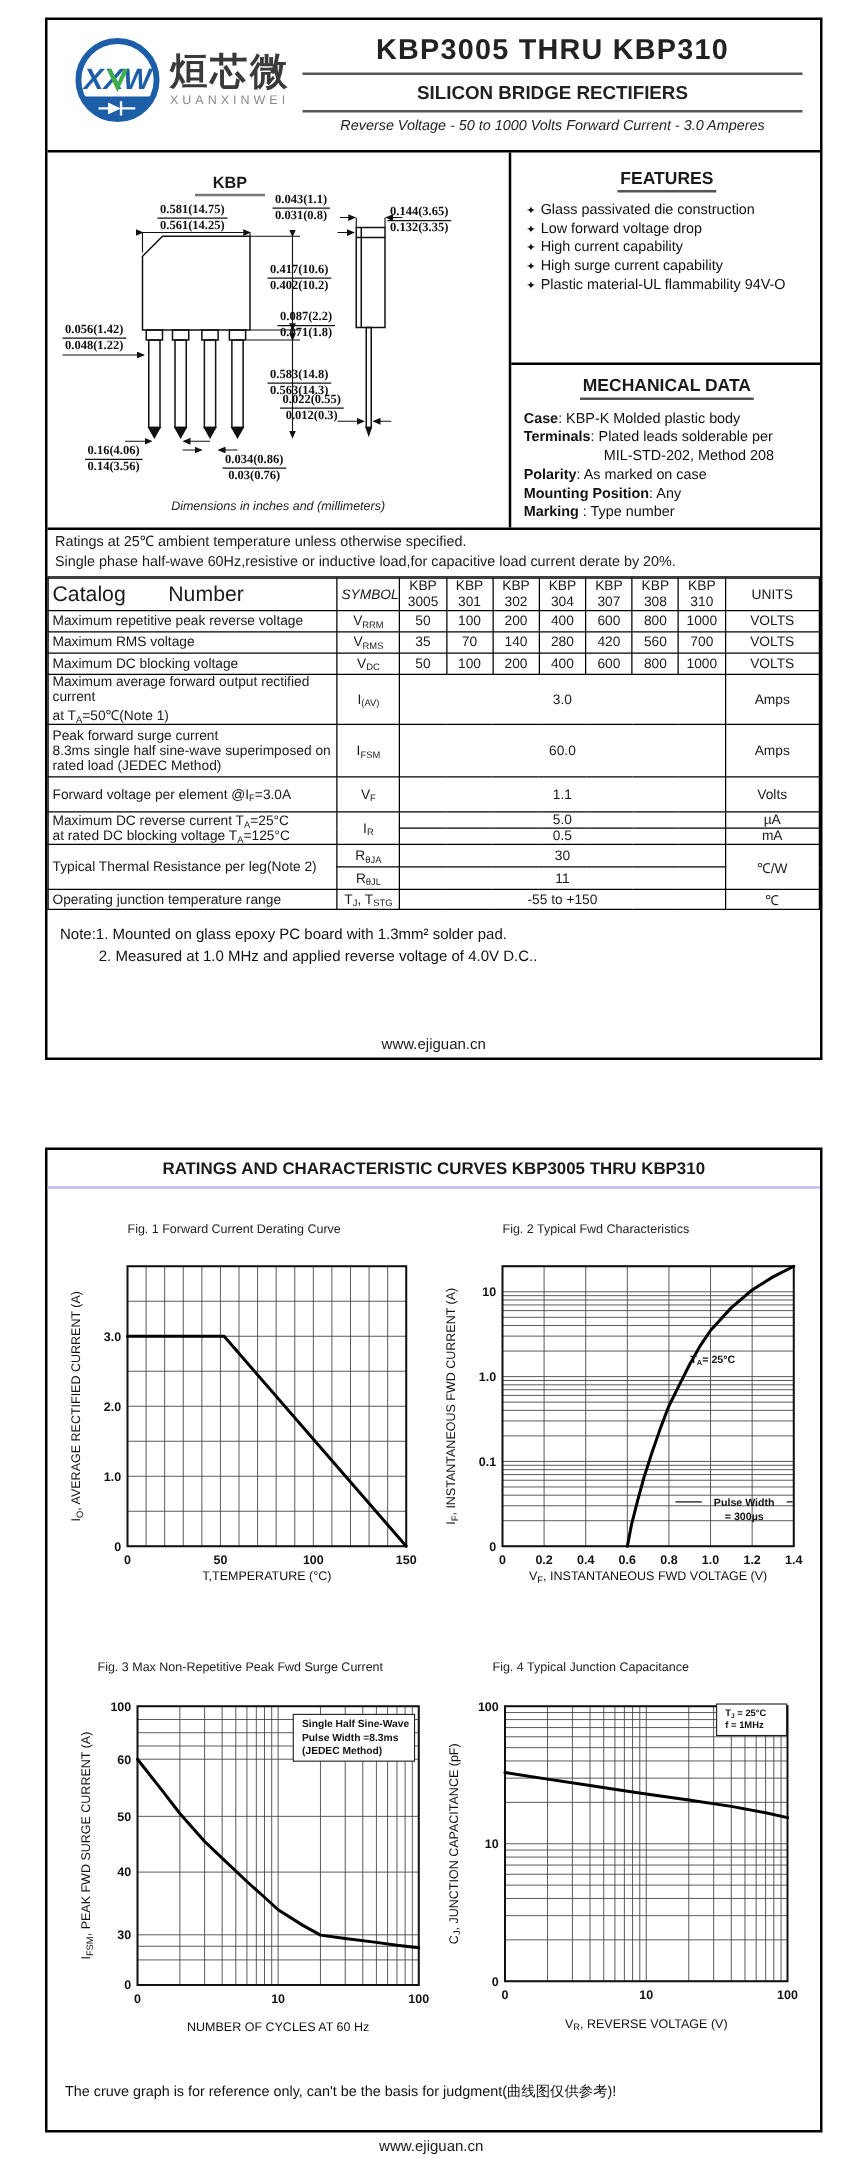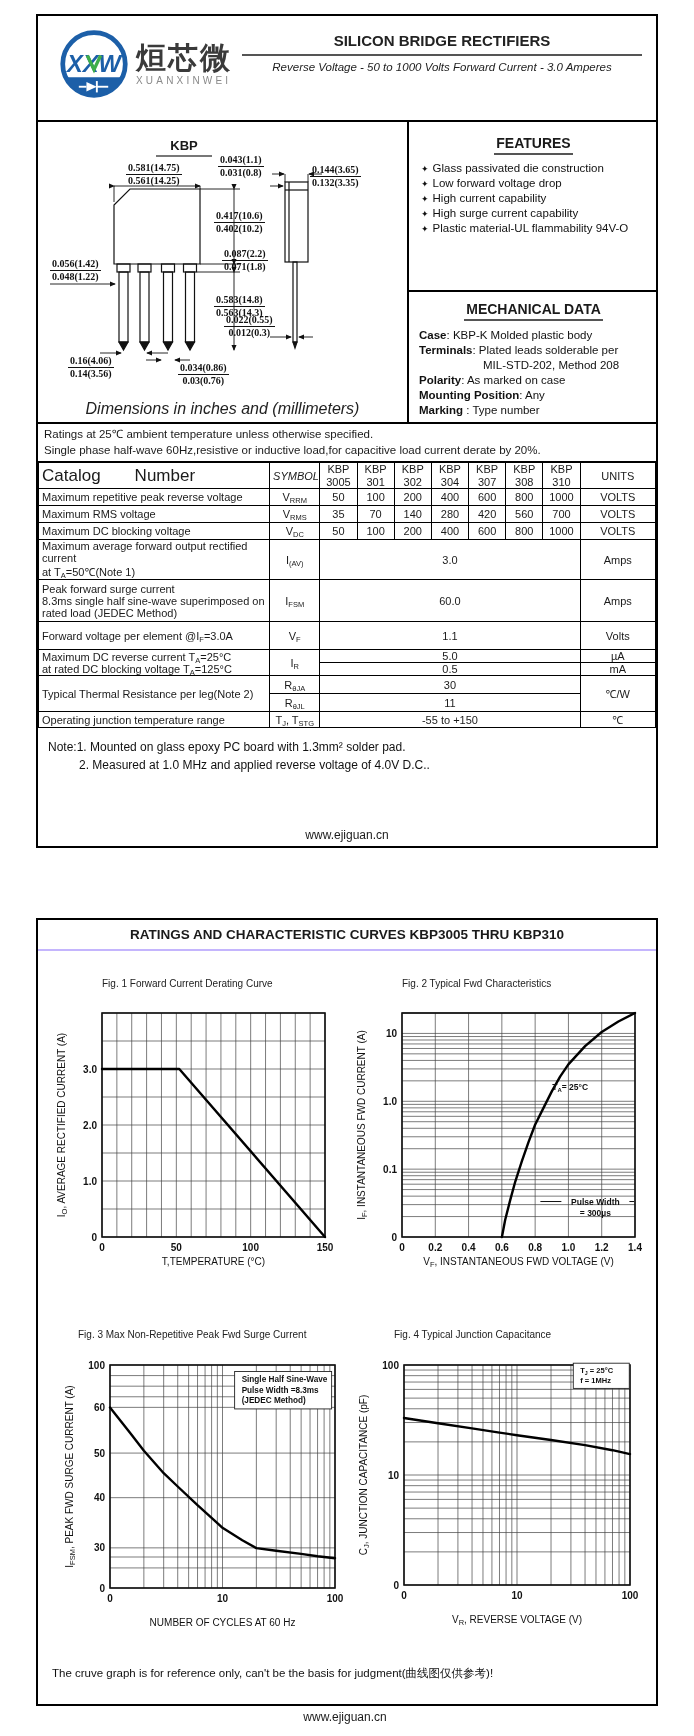--- a/index.html
+++ b/index.html
@@ -22,21 +22,21 @@
   .subtitle{font-size:15px;font-weight:bold;text-align:center;padding:6px 0 5px 0;
     border-bottom:2px solid #555;color:#222;}
   .tagline{font-size:11.5px;font-style:italic;text-align:center;margin-top:5px;color:#222;}
 
   
   .midrow{display:flex;border-top:2px solid #000;border-bottom:2px solid #000;height:300px;}
   .pkgpanel{position:relative;width:369px;border-right:2px solid #000;}
   .pkgtitle{position:absolute;left:118px;top:16px;width:56px;text-align:center;
     font-size:13px;font-weight:bold;border-bottom:2px solid #777;padding-bottom:2px;}
   .pkgcaption{position:absolute;left:0;top:278px;width:100%;text-align:center;
-    font-size:16px;font-style:italic;color:#222;}
+    font-size:10px;font-style:italic;color:#222;}
   .dim{position:absolute;font-family:"Liberation Serif",serif;font-size:10px;font-weight:bold;
     color:#111;text-align:center;line-height:1.2;white-space:nowrap;}
   .dim .t{display:block;border-bottom:1px solid #111;padding:0 2px;}
   .dim .b{display:block;padding:0 2px;}
   .rightcol{flex:1;display:flex;flex-direction:column;}
   .features{height:170px;border-bottom:2px solid #000;padding:8px 10px 0 12px;box-sizing:border-box;}
   .secTitle{text-align:center;margin:4px 0 10px 0;}
   .secTitle span{font-size:14px;font-weight:bold;border-bottom:2px solid #555;padding:0 2px 2px 2px;}
   .features ul{list-style:none;margin:0;padding:0;}
   .features li{font-size:11.5px;margin:3px 0;color:#111;}
@@ -95,20 +95,21 @@
           <line x1="41" y1="56" x2="41" y2="68" stroke="#fff" stroke-width="2"></line>
           <line x1="22" y1="62" x2="30" y2="62" stroke="#fff" stroke-width="2"></line>
           <line x1="41" y1="62" x2="53" y2="62" stroke="#fff" stroke-width="2"></line>
         </svg>
         <div class="logo-txt">
           <div class="logo-cn">烜芯微</div>
           <div class="logo-en">XUANXINWEI</div>
         </div>
       </div>
       <div class="titleblock">
+        <div class="doctitle">KBP3005 THRU KBP310</div>
         <div class="subtitle">SILICON BRIDGE RECTIFIERS</div>
         <div class="tagline">Reverse Voltage - 50 to 1000 Volts   Forward Current - 3.0 Amperes</div>
       </div>
     </div>
 
     <div class="midrow">
       <div class="pkgpanel">
         <div class="pkgtitle">KBP</div>
         <svg id="pkgsvg" width="369" height="276" style="position:absolute;left:0;top:0;">
           <defs>

